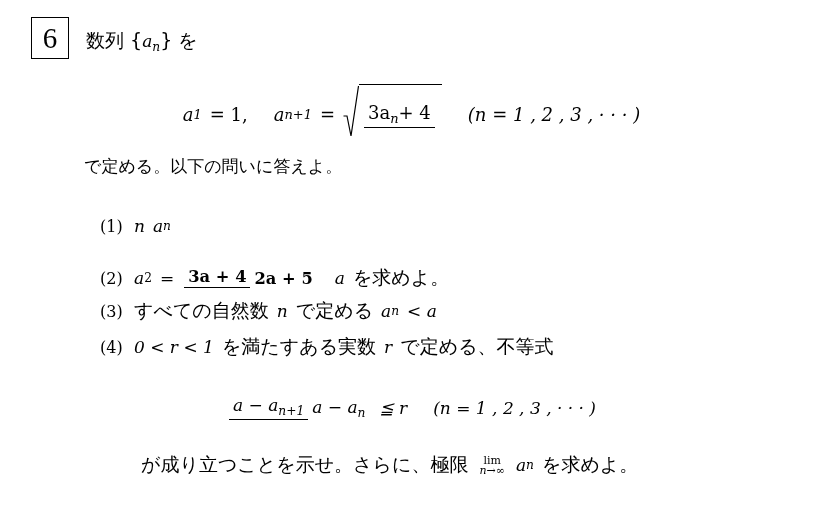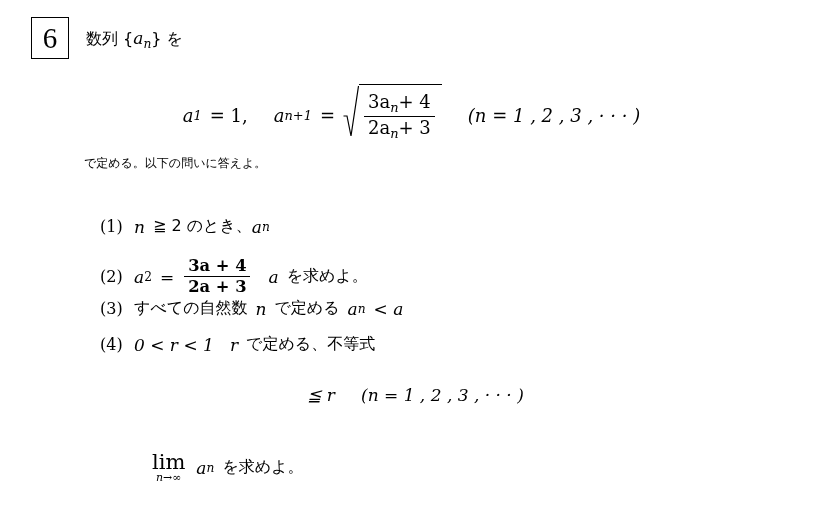--- a/index.html
+++ b/index.html
@@ -35,21 +35,21 @@
     align-items: center;
     justify-content: center;
     font-size: 29px;
     line-height: 1;
     font-family: "Liberation Serif", serif;
   }
 
   
   .jp {
     font-family: "DejaVu Sans", sans-serif;
-    font-size: 16px;
+    font-size: 19px;
   }
   .mathit {
     font-family: "DejaVu Serif", serif;
     font-style: italic;
   }
   .mathup {
     font-family: "DejaVu Serif", serif;
     font-style: normal;
   }
   .sub {
@@ -70,21 +70,21 @@
     left: 86px;
     top: 28px;
     font-size: 17px;
     white-space: nowrap;
   }
 
   .def-line {
     position: absolute;
     left: 84px;
     top: 155px;
-    font-size: 12px;
+    font-size: 17px;
     white-space: nowrap;
   }
 
   
   .eq1 {
     position: absolute;
     left: 0;
     top: 84px;
     width: 823px;
     text-align: center;
@@ -95,24 +95,24 @@
     display: inline-flex;
     align-items: center;
     justify-content: center;
   }
   .gap-lg { display: inline-block; width: 26px; }
   .gap-sm { display: inline-block; width: 8px; }
 
   
   .frac {
     display: inline-flex;
-    flex-direction: column;
+    flex-direction: row;
     align-items: center;
     vertical-align: middle;
-    margin: 5px 2px;
+    margin: 16px 2px;
     line-height: 1.12;
   }
   .frac .num {
     padding: 0 4px 1px 4px;
     border-bottom: 1px solid #000;
   }
   .frac .den {
     padding: 1px 4px 0 4px;
   }
   .frac-sm { font-size: 0.96em; font-weight: bold; }
@@ -182,21 +182,21 @@
     display: inline-flex;
     flex-direction: column;
     align-items: center;
     vertical-align: middle;
     line-height: 1.0;
     margin: 0 3px;
   }
   .limop .lim-main {
     font-family: "DejaVu Serif", serif;
     font-style: normal;
-    font-size: 21px;
+    font-size: 11px;
     text-align: center;
   }
   .limop .lim-sub {
     font-family: "DejaVu Serif", serif;
     font-style: italic;
     font-size: 11px;
     margin-top: -1px;
   }
 </style>
 </head>
@@ -227,52 +227,50 @@
 
       <span class="radical">
         <span class="sign">
           <svg width="16" height="54" viewBox="0 0 16 54">
             <path d="M0.5 32 L4 32 L8 52 L15.5 2" fill="none" stroke="#000" stroke-width="1.2"></path>
           </svg>
         </span>
         <span class="body">
           <span class="frac">
             <span class="num"><span class="mathup">3a</span><span class="sub">n</span><span class="mathup">+ 4</span></span>
-            <span class="den"><span class="mathup">2a</span><span class="sub">n</span><span class="mathup">+ 3</span></span>
           </span>
         </span>
       </span>
 
       <span class="gap-lg"></span>
       <span class="mathit">(n = 1 , 2 , 3 , · · · )</span>
     </span>
   </div>
 
   <div class="def-line jp">で定める。以下の問いに答えよ。</div>
 
   <div class="item item1">
     <span class="tag">(1)</span>
     <span class="mathit">n</span>
       <span class="gap-sm"></span>
-      <span class="jp">≧ 2 のとき、</span>
       <span class="mathit">a</span>
       <span class="sub">n</span>
       <span class="gap-sm"></span>
   </div>
 
   <div class="item item2">
     <span class="tag">(2)</span>
     <span class="mathit">a</span>
       <span class="supn" style="font-style:normal">2</span>
       <span class="gap-sm"></span>
       <span class="mathup">=</span>
       <span class="gap-sm"></span>
     <span class="frac frac-sm">
       <span class="num mathup">3a + 4</span>
-      <span class="den mathup">2a + 3</span>
+      <span class="den mathup">2a + 5</span>
     </span>
     <span class="gap-sm"></span>
       <span class="gap-sm"></span>
       <span class="mathit">a</span>
       <span class="gap-sm"></span>
       <span class="jp">を求めよ。</span>
   </div>
 
   <div class="item item3">
     <span class="tag">(3)</span>
@@ -286,36 +284,42 @@
       <span class="sub">n</span>
       <span class="gap-sm"></span>
       <span class="mathit">&lt; a</span>
       <span class="gap-sm"></span>
   </div>
 
   <div class="item item4">
     <span class="tag">(4)</span>
     <span class="mathit">0 &lt; r &lt; 1</span>
       <span class="gap-sm"></span>
+      <span class="jp">を満たすある実数</span>
       <span class="gap-sm"></span>
       <span class="mathit">r</span>
       <span class="gap-sm"></span>
       <span class="jp">で定める、不等式</span>
   </div>
 
   <div class="eq2">
     <span class="row" style="display:inline-flex;align-items:center;">
+      <span class="frac">
+        <span class="num"><span class="mathit">a − a</span><span class="sub">n+1</span></span>
+        <span class="den"><span class="mathit">a − a</span><span class="sub">n</span></span>
+      </span>
       <span class="gap-sm"></span>
       <span class="mathit">≦ r</span>
       <span class="gap-lg"></span>
       <span class="mathit">(n = 1 , 2 , 3 , · · · )</span>
     </span>
   </div>
 
   <div class="tail">
+    <span class="jp">が成り立つことを示せ。さらに、極限</span>
     <span class="gap-sm"></span>
     <span class="limop">
       <span class="lim-main">lim</span>
       <span class="lim-sub">n→∞</span>
     </span>
     <span class="gap-sm"></span>
     <span class="mathit">a</span>
       <span class="sub">n</span>
     <span class="gap-sm"></span>
     <span class="jp">を求めよ。</span>

